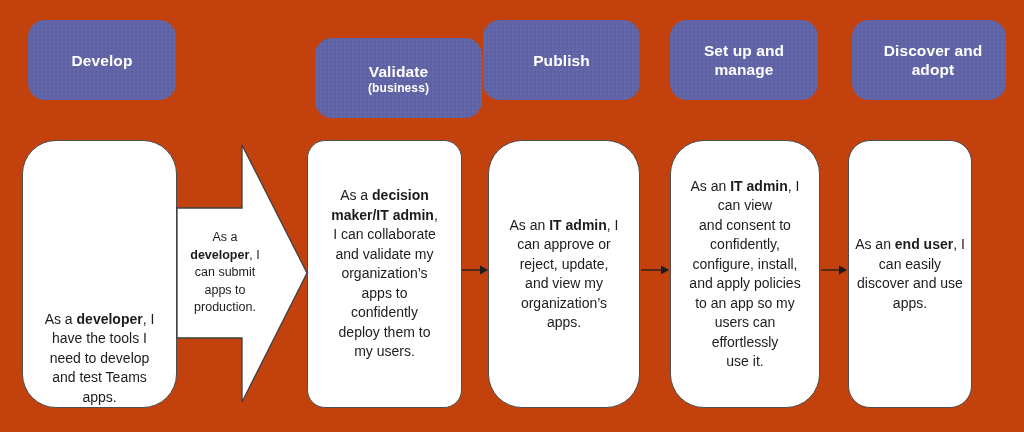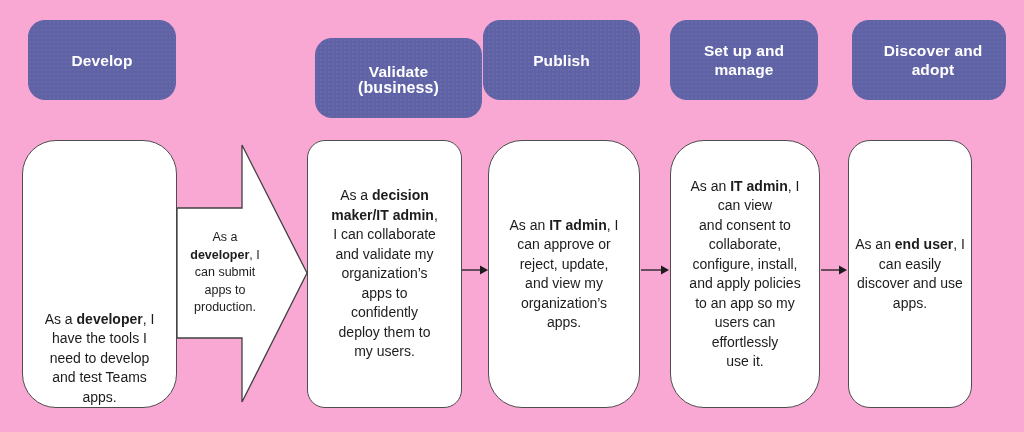--- a/index.html
+++ b/index.html
@@ -1,40 +1,40 @@
 <!DOCTYPE html>
 <html><head>
 <meta charset="utf-8">
 <style>
   html,body{margin:0;padding:0;background:#ffffff;}
   .canvas{
     position:relative;
     width:1024px;height:432px;
-    background:#f9a8d4;
+    background:#c2410c;
     font-family:"Liberation Sans", sans-serif;
     overflow:hidden;
   }
   .stage-header{
     position:absolute;
     top:20px;height:80px;
     background:#5F62A5;
     background-image:radial-gradient(rgba(255,255,255,0.05) 0.8px, transparent 0.9px);
     background-size:4px 4px;
     border-radius:17px;
     color:#ffffff;
     display:flex;flex-direction:column;
     align-items:center;justify-content:center;
     text-align:center;
     font-weight:700;
     font-size:15.5px;
     line-height:19px;
     letter-spacing:0.1px;
   }
   .stage-header .subtitle{
-    font-size:16px;
+    font-size:12px;
     line-height:12px;
     font-weight:700;
     margin-top:1px;
   }
   .stage-card{
     position:absolute;
     top:140px;height:268px;
     background:#ffffff;
     border:1.3px solid #4d4d4d;
     border-radius:34px;
@@ -99,21 +99,21 @@
   <div class="stage-card card-1">
     <div><span>As a </span><b>developer</b><span>, I</span><br><span>have the tools I</span><br><span>need to develop</span><br><span>and test Teams</span><br><span>apps.</span></div>
   </div>
   <div class="stage-card card-2">
     <div><span>As a </span><b>decision</b><br><b>maker/IT admin</b><span>,</span><br><span>I can collaborate</span><br><span>and validate my</span><br><span>organization’s</span><br><span>apps to</span><br><span>confidently</span><br><span>deploy them to</span><br><span>my users.</span></div>
   </div>
   <div class="stage-card card-3">
     <div><span>As an </span><b>IT admin</b><span>, I</span><br><span>can approve or</span><br><span>reject, update,</span><br><span>and view my</span><br><span>organization’s</span><br><span>apps.</span></div>
   </div>
   <div class="stage-card card-4">
-    <div><span>As an </span><b>IT admin</b><span>, I</span><br><span>can view</span><br><span>and consent to</span><br><span>collaborate,</span><br><span>configure, install,</span><br><span>and apply policies</span><br><span>to an app so my</span><br><span>users can</span><br><span>effortlessly</span><br><span>use it.</span></div>
+    <div><span>As an </span><b>IT admin</b><span>, I</span><br><span>can view</span><br><span>and consent to</span><br><span>confidently,</span><br><span>configure, install,</span><br><span>and apply policies</span><br><span>to an app so my</span><br><span>users can</span><br><span>effortlessly</span><br><span>use it.</span></div>
   </div>
   <div class="stage-card card-5">
     <div><span>As an </span><b>end user</b><span>, I</span><br><span>can easily</span><br><span>discover and use</span><br><span>apps.</span></div>
   </div>
 
   <svg class="arrow-layer" viewBox="0 0 1024 432" xmlns="http://www.w3.org/2000/svg">
 
     <polygon points="177,208 242,208 242,145 307,273 242,402 242,338 177,338" fill="#ffffff" stroke="#404040" stroke-width="1.3" stroke-linejoin="miter"></polygon>
 
     <g stroke="#1c1c1c" fill="#1c1c1c">

